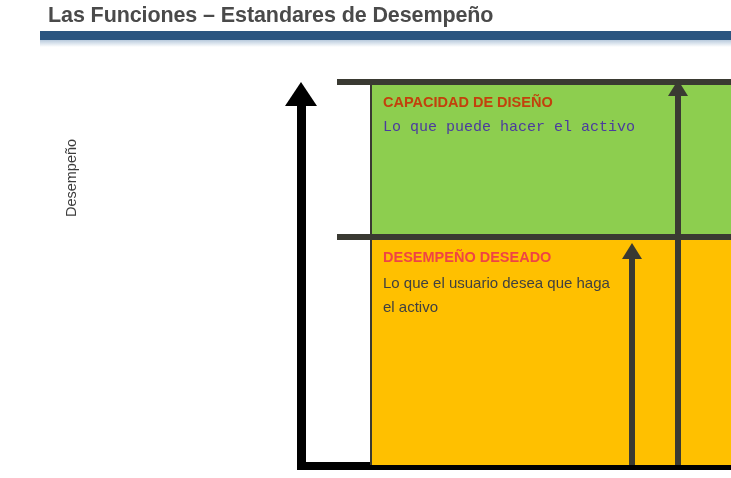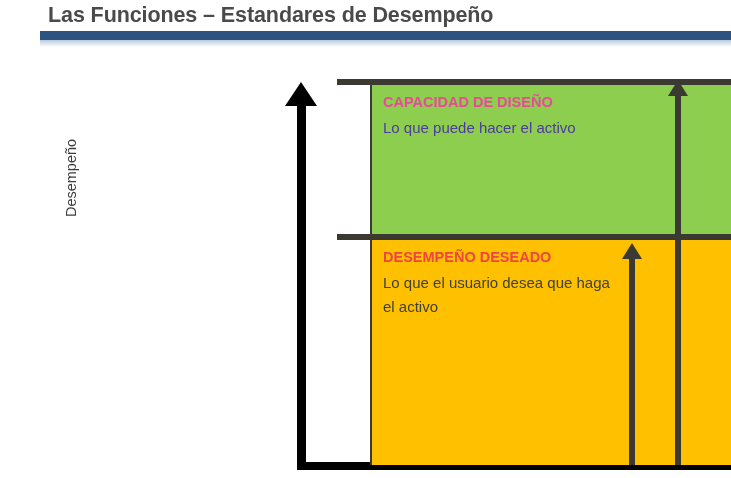--- a/index.html
+++ b/index.html
@@ -161,22 +161,22 @@
     position: absolute;
     font-size: 14.5px;
     font-weight: bold;
     white-space: nowrap;
   }
   .box-sub {
     position: absolute;
     font-size: 15px;
     line-height: 24px;
   }
-  .design-title  { left: 343px; top: 94px;  color: #ec4899; }
-  .design-sub    { left: 343px; top: 116px; color: #4b3b9e; width: 300px; }
+  .design-title  { left: 343px; top: 94px;  color: #c2410c; }
+  .design-sub    { left: 343px; top: 116px; color: #4b3b9e; width: 300px; font-family: Liberation Mono, monospace; }
   .desired-title { left: 343px; top: 249px; color: #ef4444; }
   .desired-sub   { left: 343px; top: 271px; color: #404040; width: 235px; }
 
   
   .arrow-shaft {
     position: absolute;
     width: 6px;
     background: #3a3a32;
   }
   .arrow-head {

